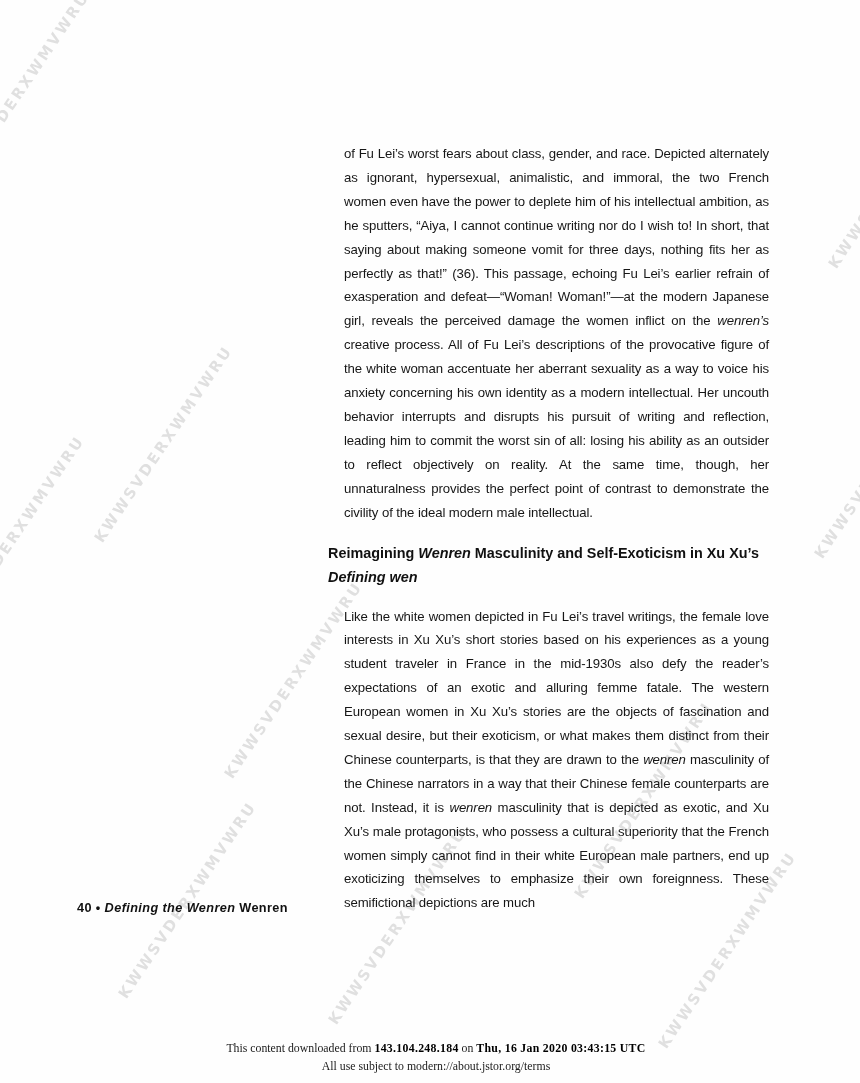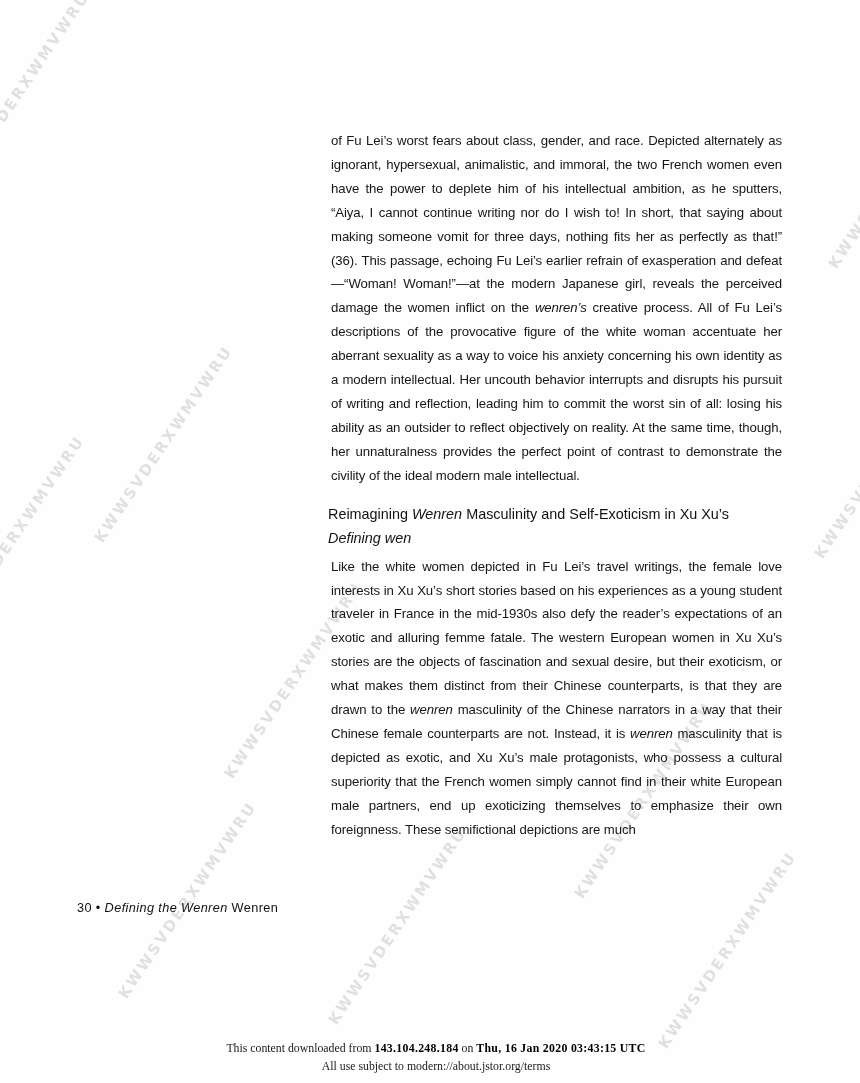--- a/index.html
+++ b/index.html
@@ -29,37 +29,37 @@
     color: rgba(70, 70, 70, 0.16);
     white-space: nowrap;
   }
   .text-block {
     position: absolute;
     left: 328px;
     top: 126px;
     width: 457px;
   }
   .para {
-    margin: 3px;
+    margin: 16px;
     font-size: 13.2px;
     line-height: 23.9px;
     letter-spacing: -0.1px;
     text-align: justify;
     color: #161616;
   }
   .heading {
     margin: 14px 0 5px 0;
     font-size: 14.4px;
     line-height: 24px;
     font-weight: 700;
     text-align: left;
     color: #111111;
   }
   .it { font-style: italic; }
-  .bd { font-weight: 400; text-align: center; }
+  .bd { font-weight: 700; text-align: center; }
   .running-footer {
     position: absolute;
     left: 77px;
     top: 901px;
     font-size: 12.7px;
     letter-spacing: 0.4px;
     color: #111111;
   }
   .jstor-footer {
     position: absolute;
@@ -96,20 +96,20 @@
       <span class="wm" style="left: 832px; top: 258px;">KWWSVDERXWMVWRU</span>
       <span class="wm" style="left: 662px; top: 1038px;">KWWSVDERXWMVWRU</span>
     </div>
 
   <main class="text-block">
     <p class="para"><span>of Fu Lei’s worst fears about class, gender, and race. Depicted alternately as ignorant, hypersexual, animalistic, and immoral, the two French women even have the power to deplete him of his intellectual ambition, as he sputters, “Aiya, I cannot continue writing nor do I wish to! In short, that saying about making someone vomit for three days, nothing fits her as perfectly as that!” (36). This passage, echoing Fu Lei’s earlier refrain of exasperation and defeat—“Woman! Woman!”—at the modern Japanese girl, reveals the perceived damage the women inflict on the </span><span class="it">wenren’s</span><span> creative process. All of Fu Lei’s descriptions of the provocative figure of the white woman accentuate her aberrant sexuality as a way to voice his anxiety concerning his own identity as a modern intellectual. Her uncouth behavior interrupts and disrupts his pursuit of writing and reflection, leading him to commit the worst sin of all: losing his ability as an outsider to reflect objectively on reality. At the same time, though, her unnaturalness provides the perfect point of contrast to demonstrate the civility of the ideal modern male intellectual.</span></p>
     <h2 class="heading"><span class="bd">Reimagining </span><span class="it bd">Wenren</span><span class="bd"> Masculinity and Self-Exoticism in Xu Xu’s</span><br><span class="it bd">Defining wen</span></h2>
     <p class="para"><span>Like the white women depicted in Fu Lei’s travel writings, the female love interests in Xu Xu’s short stories based on his experiences as a young student traveler in France in the mid-1930s also defy the reader’s expectations of an exotic and alluring femme fatale. The western European women in Xu Xu’s stories are the objects of fascination and sexual desire, but their exoticism, or what makes them distinct from their Chinese counterparts, is that they are drawn to the </span><span class="it">wenren</span><span> masculinity of the Chinese narrators in a way that their Chinese female counterparts are not. Instead, it is </span><span class="it">wenren</span><span> masculinity that is depicted as exotic, and Xu Xu’s male protagonists, who possess a cultural superiority that the French women simply cannot find in their white European male partners, end up exoticizing themselves to emphasize their own foreignness. These semifictional depictions are much</span></p>
   </main>
 
-  <div class="running-footer"><span class="bd">30 • </span><span class="it bd">Defining the Wenren </span><span class="bd">Wenren</span></div>
+  <div class="running-footer"><span class="bd">40 • </span><span class="it bd">Defining the Wenren </span><span class="bd">Wenren</span></div>
 
   <div class="jstor-footer">
     <div><span>This content downloaded from </span><span class="smudge">143.104.248.184</span><span> on </span><span class="smudge">Thu, 16 Jan 2020 03:43:15 UTC</span></div>
     <div>All use subject to modern://about.jstor.org/terms</div>
   </div>
 
 </div>
 
 </body></html>

